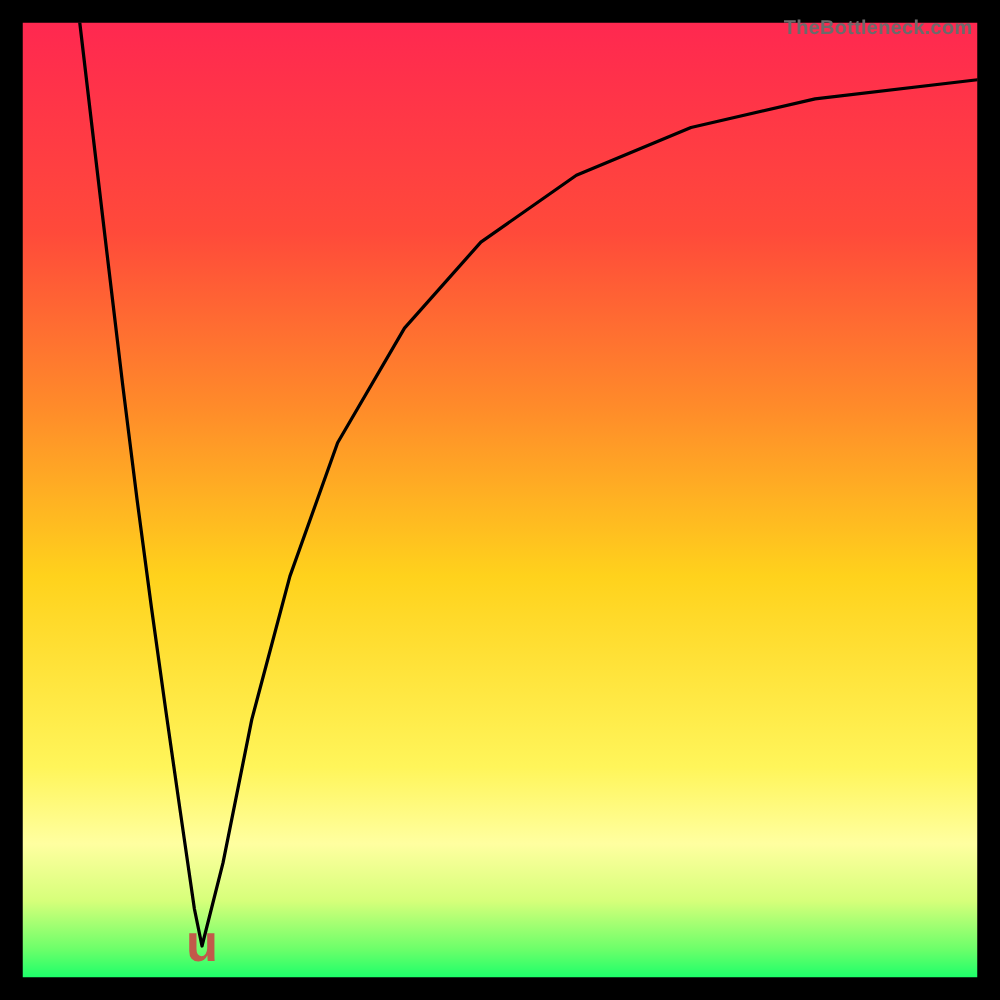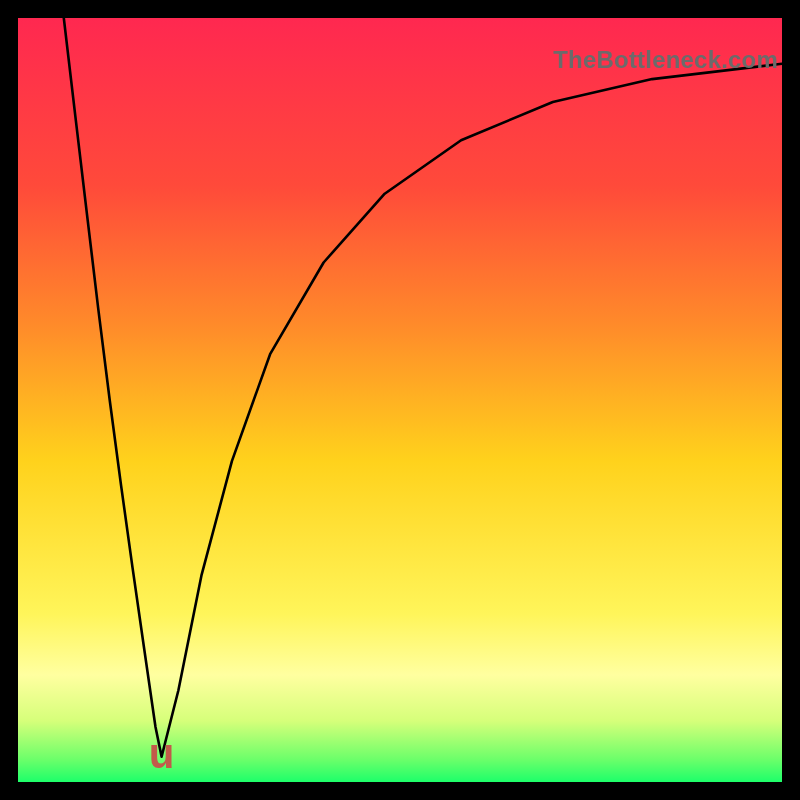--- a/index.html
+++ b/index.html
@@ -23,26 +23,25 @@
     left: 0;
     top: 0;
     width: 764px;
     height: 764px;
   }
   .watermark {
     position: absolute;
     top: -4px;
     right: 4px;
     font-family: Arial, Helvetica, sans-serif;
-    font-size: 24px;
+    font-size: 16px;
     font-weight: 600;
     color: #6b6b6b;
     letter-spacing: 0.2px;
     user-select: none;
-    margin-top: 32px;
   }
   .marker {
     position: absolute;
     font-family: Arial, Helvetica, sans-serif;
     font-size: 42px;
     font-weight: 900;
     color: #c25a4a;
     line-height: 1;
     transform: translate(-50%, -56%);
     user-select: none;

